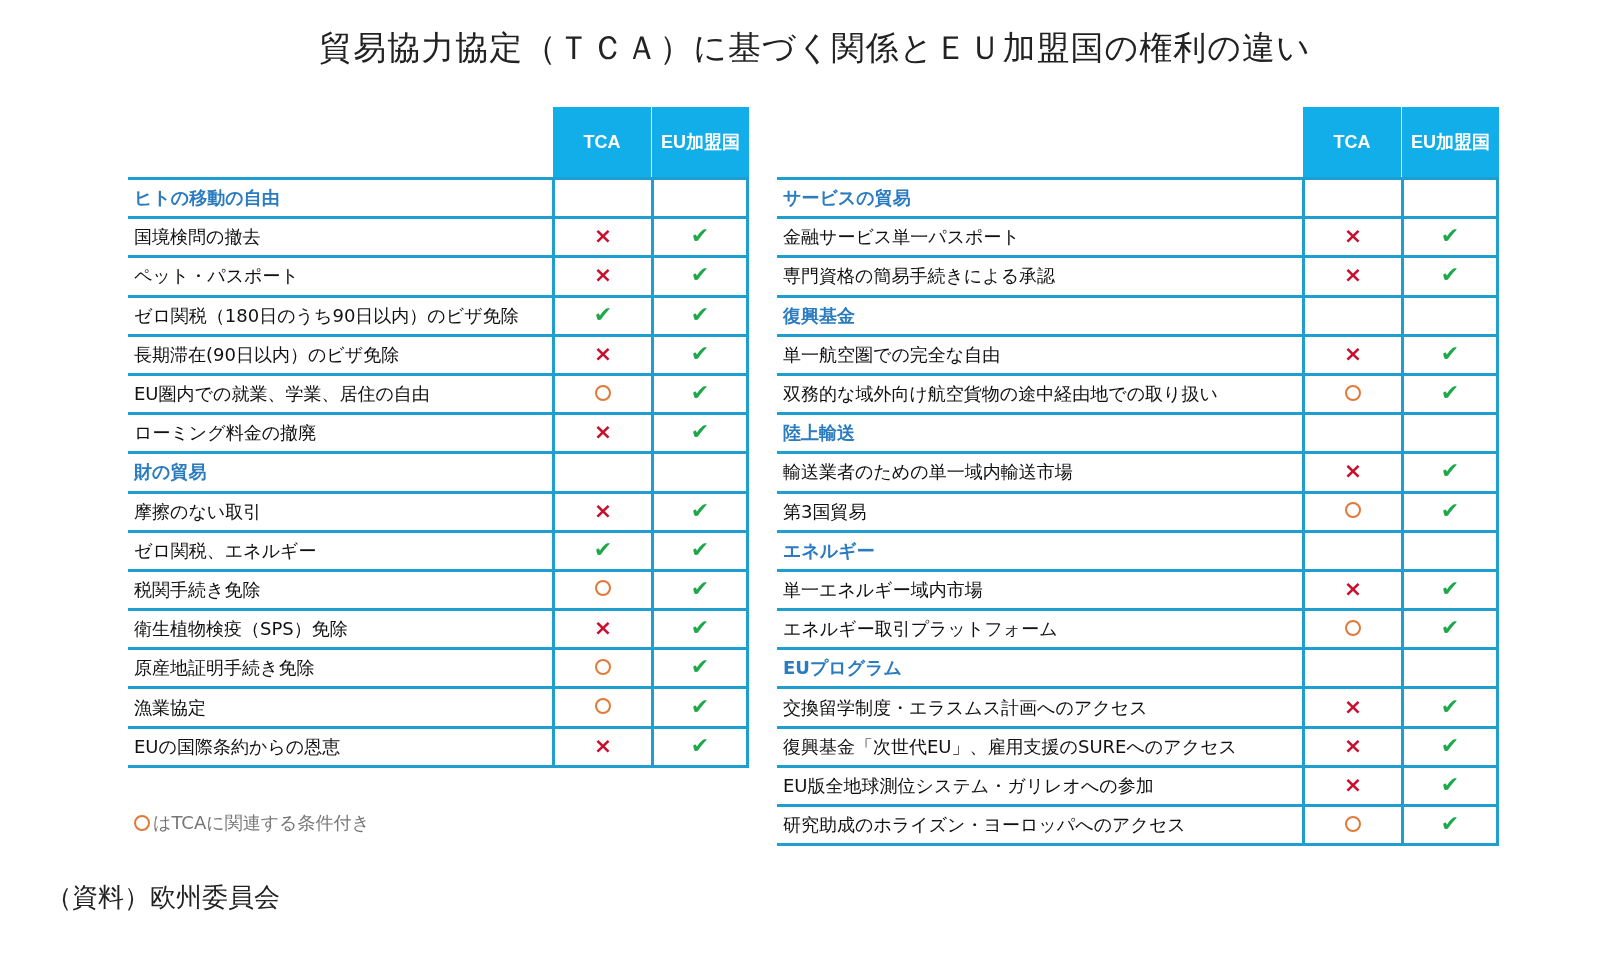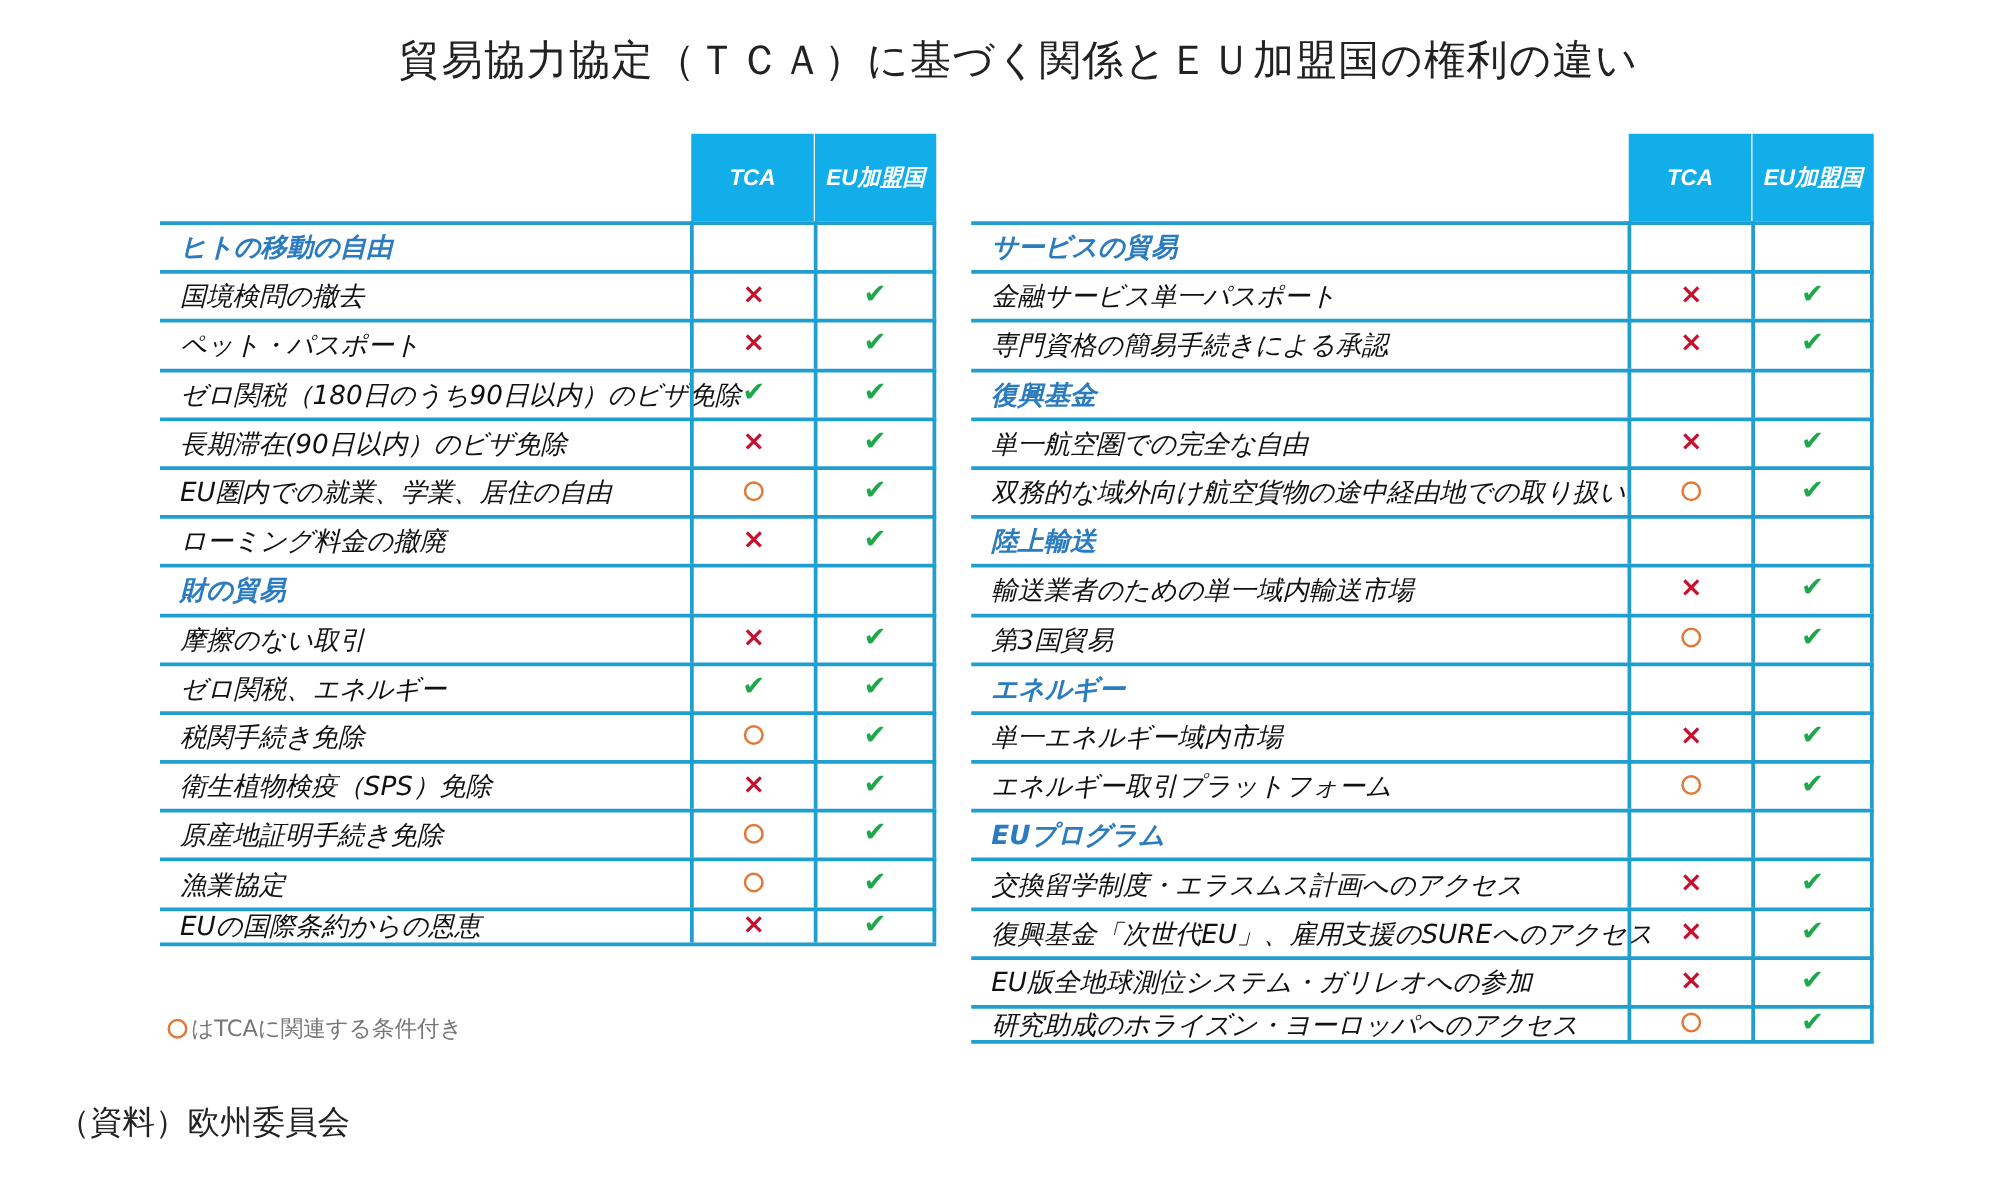--- a/index.html
+++ b/index.html
@@ -1,31 +1,31 @@
 <!DOCTYPE html>
 <html><head>
   <meta charset="utf-8">
   <style>
     html, body { margin: 0; padding: 0; background: #ffffff; }
     body { width: 1599px; height: 957px; position: relative; overflow: hidden;
            font-family: "DejaVu Sans", "Liberation Sans", sans-serif; color: #111; }
     .title { position: absolute; left: 0; width: 1630px; top: 26px; text-align: center;
              font-family: "DejaVu Serif", "Liberation Serif", serif; font-size: 33px;
              letter-spacing: 1px; color: #222; }
-    .tbl { position: absolute; top: 107px; font-style: italic; }
+    .tbl { position: absolute; top: 107px; }
     .tbl.left { left: 128px; width: 621px; }
     .tbl.right { left: 777px; width: 722px; }
     .hdr { position: relative; height: 70px; }
     .hdr .h { position: absolute; top: 0; height: 70px; background: #12aee9; color: #fff;
               font-size: 18px; font-weight: bold; display: flex; align-items: center; justify-content: center;
               font-family: "Liberation Sans", "DejaVu Sans", sans-serif; }
     .row { position: relative; height: 39.2px; border-top: 3px solid #1f9ed0; box-sizing: border-box; }
-    .row:last-child { border-bottom: 3px solid #1f9ed0; height: 31px; }
-    .row .lbl { position: absolute; left: 16px; top: 0; bottom: 0; display: flex; align-items: center;
-                font-size: 21px; white-space: nowrap; color: #111; }
+    .row:last-child { border-bottom: 3px solid #1f9ed0; height: 42px; }
+    .row .lbl { position: absolute; left: 6px; top: 0; bottom: 0; display: flex; align-items: center;
+                font-size: 18px; white-space: nowrap; color: #111; }
     .row.cat .lbl { color: #2a7bbf; font-weight: bold; }
     .row .c { position: absolute; top: -3px; bottom: 0; display: flex; align-items: center; justify-content: center;
               border-left: 3px solid #1f9ed0; box-sizing: border-box; font-size: 22px; }
     .row .c.last { border-right: 3px solid #1f9ed0; }
     .sym-x { color: #c8102e; font-weight: bold; }
     .sym-check { color: #1fa84a; font-weight: bold; }
     .sym-circle { width: 16px; height: 16px; border: 2px solid #e07a3a; border-radius: 50%; box-sizing: border-box; display: inline-block; }
     .note { position: absolute; left: 134px; top: 811px; font-size: 18px; color: #777; display: flex; align-items: center; }
     .note .sym-circle { width: 16px; height: 16px; margin-right: 3px; }
     .source { position: absolute; left: 46px; top: 880px; font-family: "DejaVu Serif", "Liberation Serif", serif;

